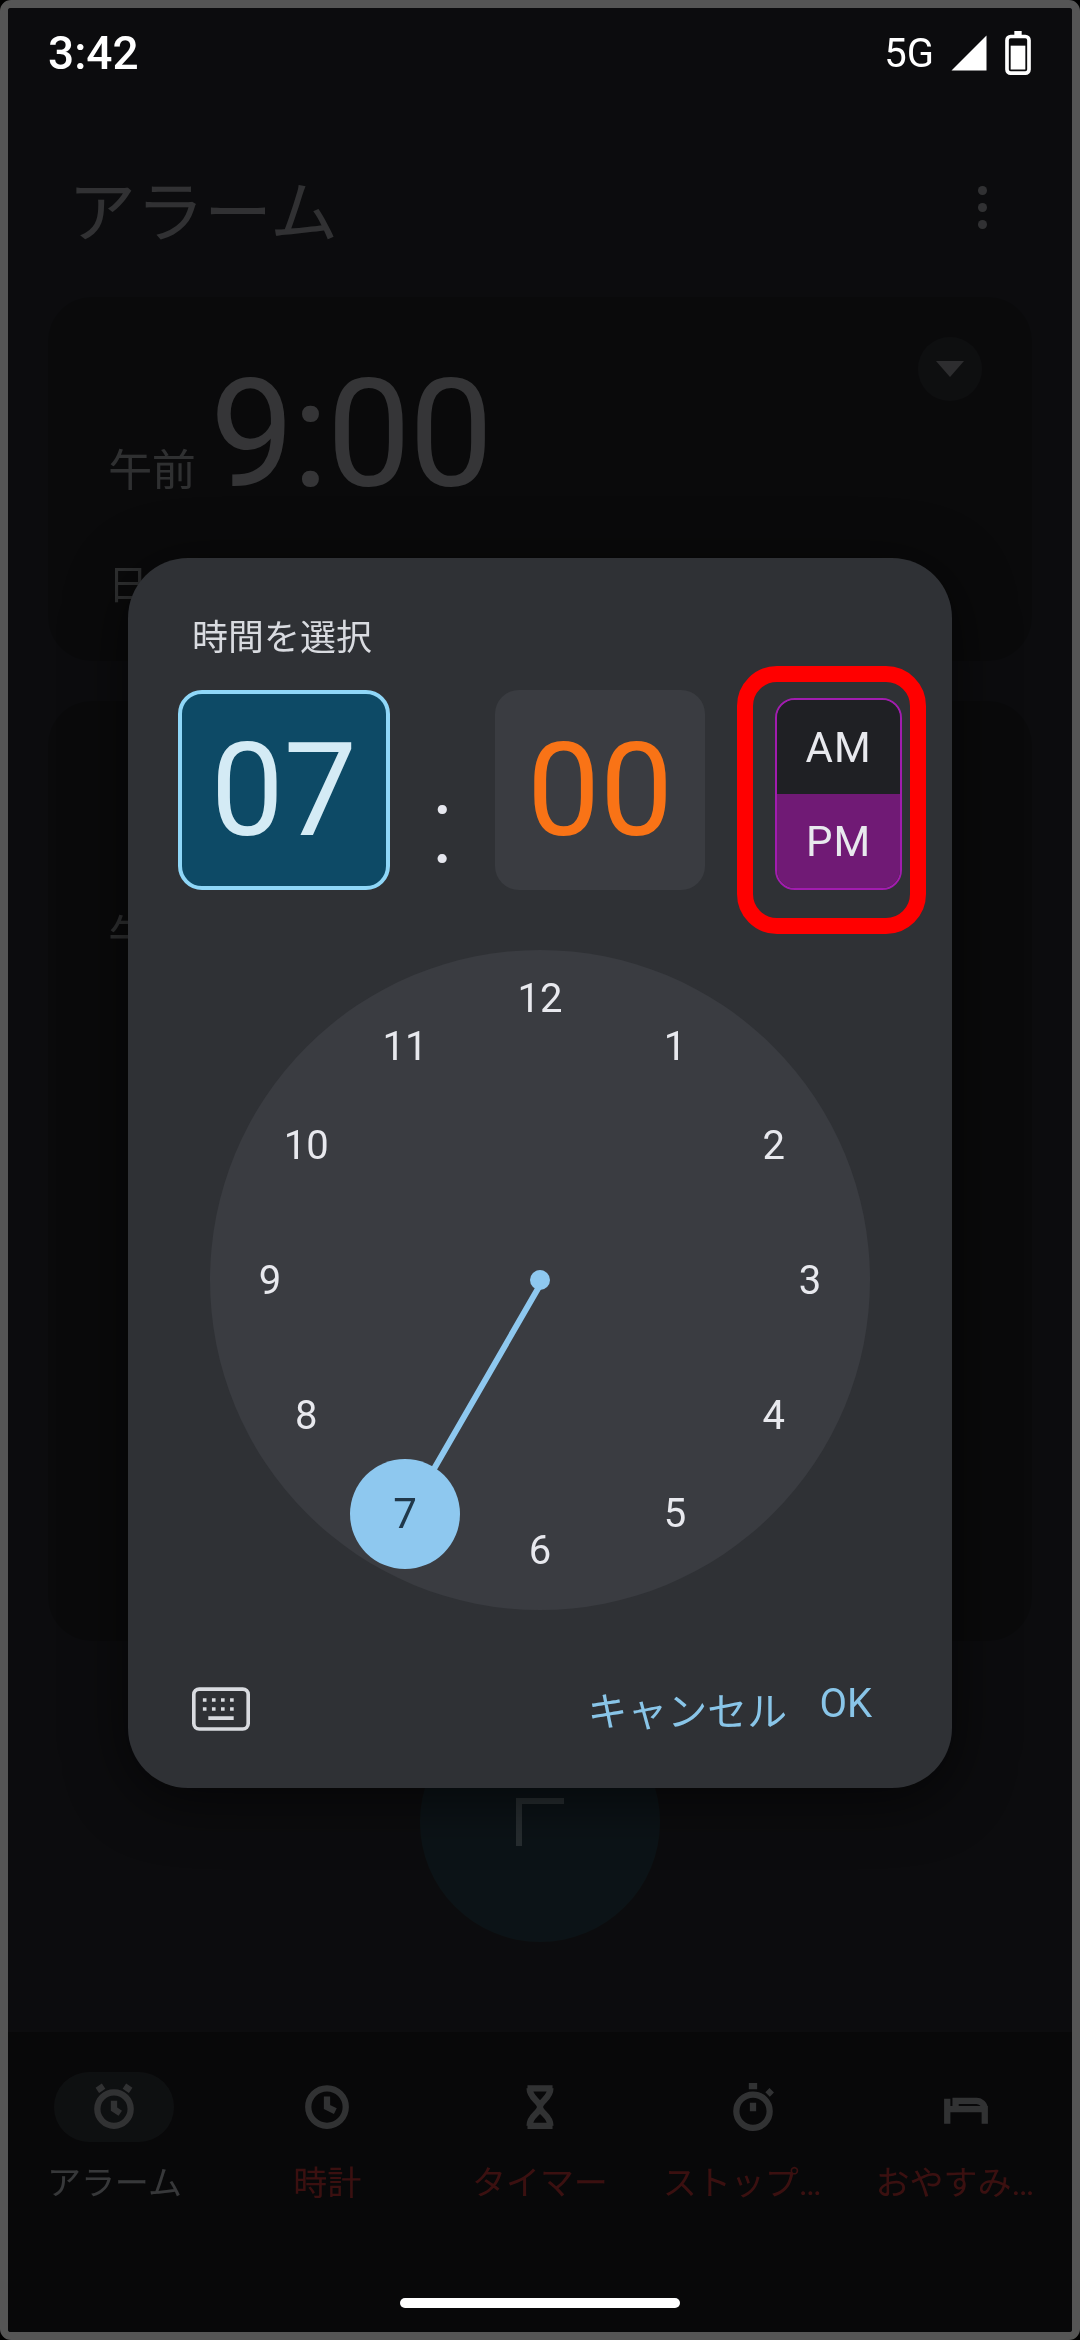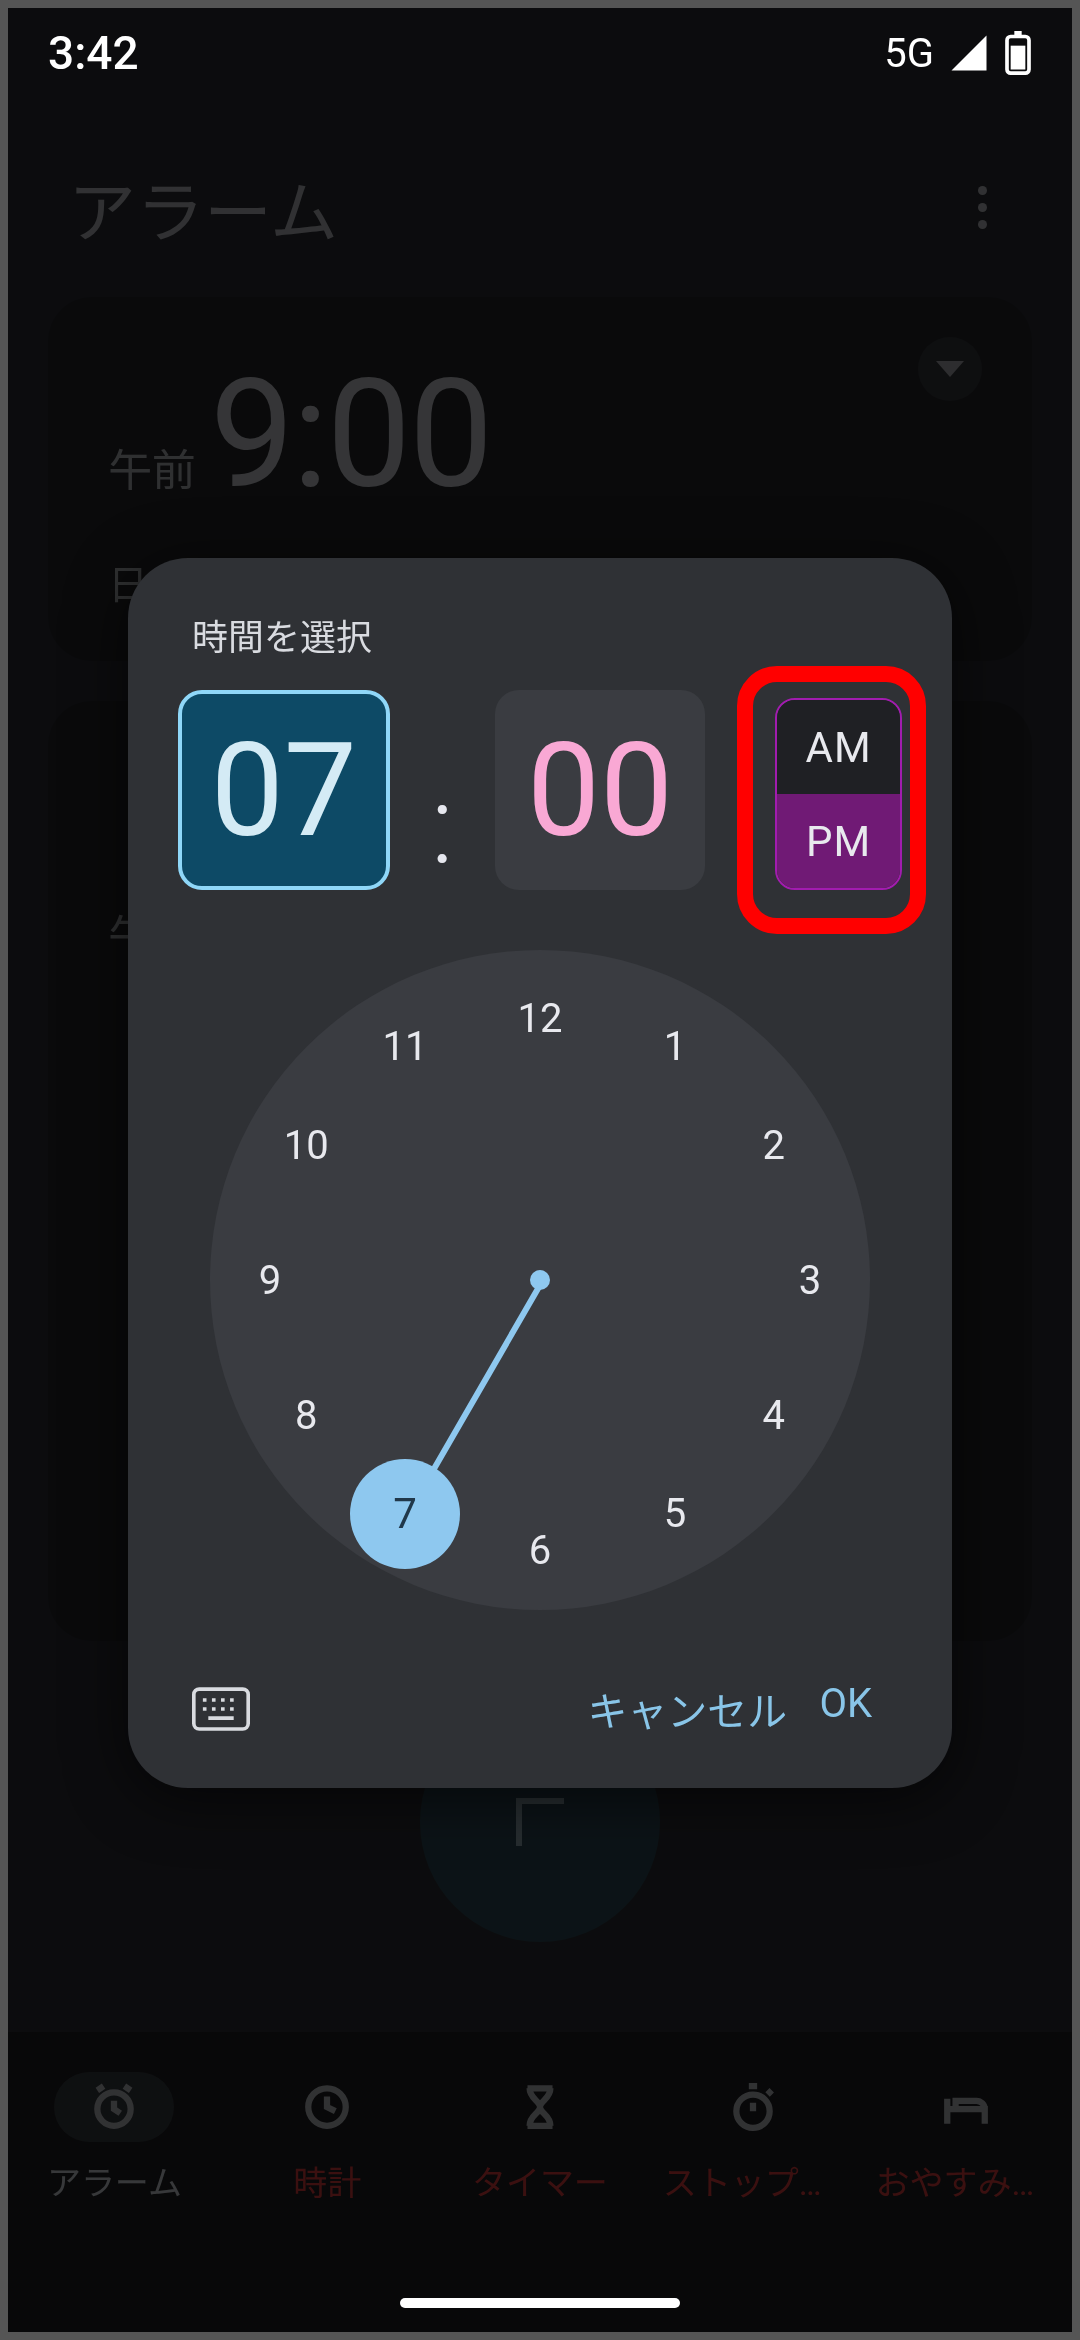--- a/index.html
+++ b/index.html
@@ -1,17 +1,17 @@
 <!DOCTYPE html>
 <html><head>
   <meta charset="utf-8">
   <style>
     * { box-sizing: border-box; margin: 0; padding: 0; font-family: 'Roboto', 'Noto Sans JP', sans-serif; -webkit-font-smoothing: antialiased; }
     html, body { width: 1080px; height: 2340px; background: #000; overflow: hidden; }
-    .device-frame { width: 1080px; height: 2340px; border: 8px solid #555; border-radius: 0; position: relative; background: #10131a; overflow: hidden; }
+    .device-frame { width: 1080px; height: 2340px; border: 8px solid #555; border-radius: 11px; position: relative; background: #10131a; overflow: hidden; }
     .screen { position: absolute; inset: 0; background: #1b1c20; }
 
     
     .bg-app { position: absolute; inset: 0; filter: brightness(0.55); }
     .status-bar { height: 90px; display:flex; align-items:center; justify-content:space-between; padding: 0 40px; color:#fff; }
     .status-bar.bright { filter: none; position:absolute; top:0; left:0; right:0; z-index:50; }
     .status-time { font-size: 46px; font-weight: 500; }
     .status-right { display:flex; align-items:center; gap: 14px; }
     .status-5g { font-size: 40px; font-weight:400; }
 
@@ -45,21 +45,21 @@
     .home-indicator { position:absolute; bottom:24px; left:50%; transform:translateX(-50%); width:280px; height:10px; border-radius:10px; background:#fff; z-index:60; }
 
     .scrim { position:absolute; inset:0; background:rgba(0,0,0,0.55); z-index:20; }
 
     .dialog { position:absolute; z-index:30; left:120px; right:120px; top:550px; background:#2f3135; border-radius:60px; padding: 50px 50px 40px 50px; box-shadow: 0 10px 60px rgba(0,0,0,.6); }
     .dialog-title { font-size:36px; color:#d9dbe0; margin: 0 0 30px 14px; }
 
     .time-inputs { display:flex; align-items:flex-end; gap: 35px; }
     .time-field { width:250px; height:200px; border-radius:24px; display:flex; align-items:center; justify-content:center; font-size:130px; font-weight:400; }
     .time-hour { background:#0d4a66; border: 4px solid #8fd7f8; color:#d4ebf5; }
-    .time-min { background:#3a3c41; color:#f9a8d4; width:250px; }
+    .time-min { background:#3a3c41; color:#f97316; width:250px; }
     .time-colon { font-size:110px; color:#e6e7ee; font-weight:300; padding: 0 6px; }
 
     .ampm-col { width:150px; height:192px; border-radius:20px; overflow:hidden; border:2px solid #a21caf; display:flex; flex-direction:column; }
     .ampm-btn { flex:1; display:flex; align-items:center; justify-content:center; font-size:42px; color:#e8e9ee; letter-spacing:1px; }
     .ampm-btn.am-btn { background:#1f2024; }
     .ampm-btn.pm-btn { background:#701a75; }
 
     .highlight-box { position:absolute; border:16px solid #ff0000; border-radius:40px; z-index:40; pointer-events:none; }
 
     .clock-face-wrap { display:flex; justify-content:center; margin-top:60px; }
@@ -184,21 +184,21 @@
         <div style="flex:1"></div>
         <div class="ampm-col" id="ampm-col">
           <div class="ampm-btn am-btn">AM</div>
           <div class="ampm-btn pm-btn">PM</div>
         </div>
       </div>
 
       <div class="clock-face-wrap">
         <div class="clock-face" id="clock-face">
           <div class="clock-center-dot"></div>
-        <div class="clock-num" style="left: 330px; top: 68px;">12</div>
+        <div class="clock-num" style="left: 330px; top: 48px;">12</div>
             <div class="clock-num" style="left: 465px; top: 96.1731px;">1</div>
             <div class="clock-num" style="left: 563.827px; top: 195px;">2</div>
             <div class="clock-num" style="left: 600px; top: 330px;">3</div>
             <div class="clock-num" style="left: 563.827px; top: 465px;">4</div>
             <div class="clock-num" style="left: 465px; top: 563.827px;">5</div>
             <div class="clock-num" style="left: 330px; top: 600px;">6</div>
             <div class="clock-num" style="left: 96.1731px; top: 465px;">8</div>
             <div class="clock-num" style="left: 60px; top: 330px;">9</div>
             <div class="clock-num" style="left: 96.1731px; top: 195px;">10</div>
             <div class="clock-num" style="left: 195px; top: 96.1731px;">11</div>

